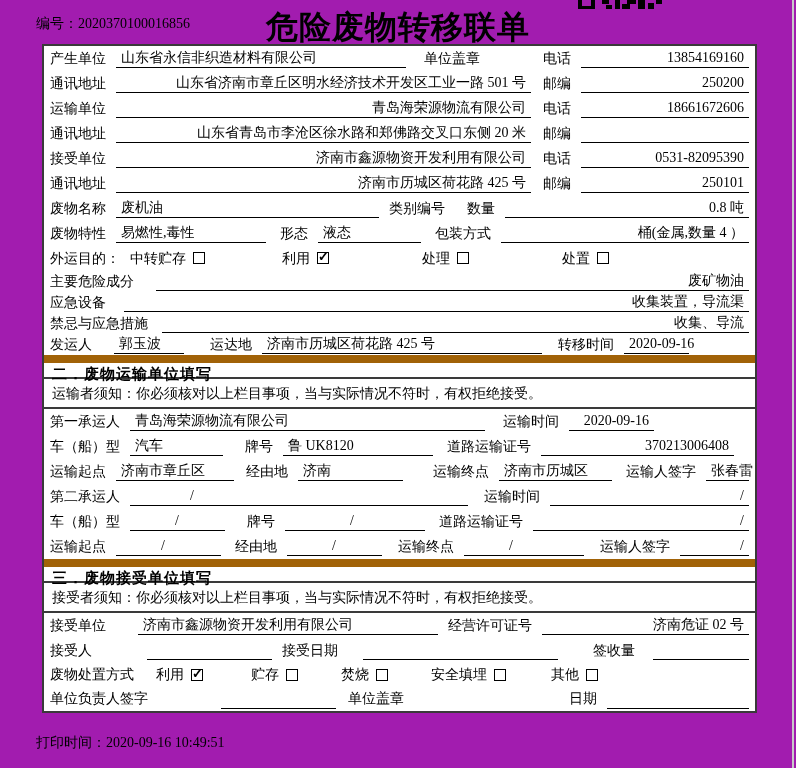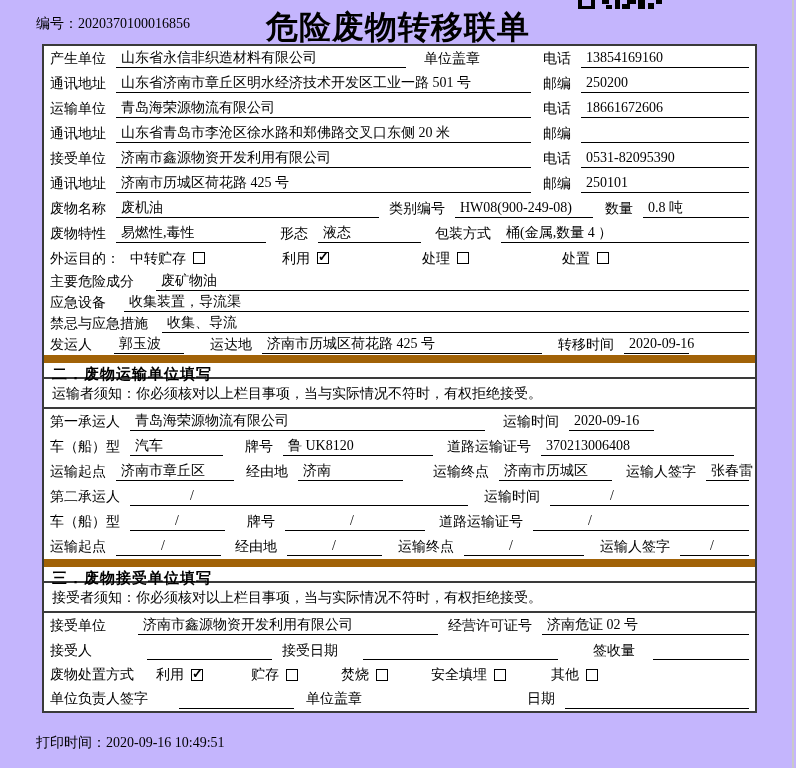--- a/index.html
+++ b/index.html
@@ -1,18 +1,18 @@
 <!DOCTYPE html>
 <html><head>
 <meta charset="utf-8">
 <style>
   * { margin:0; padding:0; box-sizing:border-box; }
   body { background:#ffffff; }
   .page {
-    position:relative; width:796px; height:768px; background:#c4b5fd;
+    position:relative; width:796px; height:768px; background:#a21caf;
     font-family:"Liberation Serif","DejaVu Serif",serif; color:#000;
     overflow:hidden;
   }
   .serial { position:absolute; top:15px; left:36px; font-size:14px; white-space:nowrap; }
   .doc-title {
     position:absolute; top:6px; left:0; right:0; text-align:center;
     font-size:32px; font-weight:bold; letter-spacing:1px;
   }
   .qr { position:absolute; top:0; left:578px; }
   .page-edge { position:absolute; top:0; bottom:0; right:2px; width:2px; background:#c9c9c9; }
@@ -33,21 +33,21 @@
 
   .trow { display:flex; align-items:center; padding:0 6px; font-size:14px; }
   .h25 { height:25px; } .h24 { height:24px; } .h21 { height:21px; }
   .grp { display:flex; align-items:center; min-width:0; }
   .lbl { white-space:nowrap; margin-right:10px; }
   .u {
     display:inline-block; border-bottom:1px solid #000;
     height:19px; line-height:18px; padding:0 5px; white-space:nowrap;
     overflow:visible; flex-shrink:0;
   }
-  .u.fill { flex:1 1 auto; min-width:20px; }
+  .u.fill { flex:1 1 auto; min-width:20px;text-align:right; }
 
   .cb {
     width:12px; height:12px; border:1px solid #000; display:inline-block;
     position:relative; flex:0 0 auto; margin-left:7px; background:#fff; margin-top:-1px;
   }
   .cb.checked::after {
     content:"\2713"; position:absolute; top:-4px; left:0; font-size:13px; font-weight:bold;
   }
   .opt { white-space:nowrap; }
 
@@ -133,21 +133,20 @@
         <span class="u fill" style="margin-right:12px">济南市历城区荷花路 425 号</span>
       </div>
       <span class="lbl">邮编</span>
       <span class="u fill">250101</span>
     </div>
 
     <div class="trow h25">
       <span class="lbl">废物名称</span>
       <span class="u" style="width:263px">废机油</span>
       <span class="lbl" style="margin-left:10px">类别编号</span>
-      <span class="u" style="width:138px">HW08(900-249-08)</span>
       <span class="lbl" style="margin-left:12px">数量</span>
       <span class="u fill">0.8 吨</span>
     </div>
 
     <div class="trow h25">
       <span class="lbl">废物特性</span>
       <span class="u" style="width:150px">易燃性,毒性</span>
       <span class="lbl" style="margin-left:14px">形态</span>
       <span class="u" style="width:103px">液态</span>
       <span class="lbl" style="margin-left:14px">包装方式</span>
@@ -292,21 +291,21 @@
         <span>安全填埋</span>
         <span class="cb"></span>
       </span>
       <span class="grp opt">
         <span>其他</span>
         <span class="cb"></span>
       </span>
     </div>
 
     <div class="trow h24">
-      <span class="lbl" style="margin-right:31px">单位负责人签字</span>
+      <span class="lbl" style="margin-right:73px">单位负责人签字</span>
       <span class="u" style="width:115px"></span>
       <span class="lbl" style="margin-left:12px">单位盖章</span>
       <span class="lbl" style="margin-left:155px">日期</span>
       <span class="u fill"></span>
     </div>
 
   </div>
 
   <div class="footer">
     <span>打印时间：</span><span>2020-09-16 10:49:51</span>

